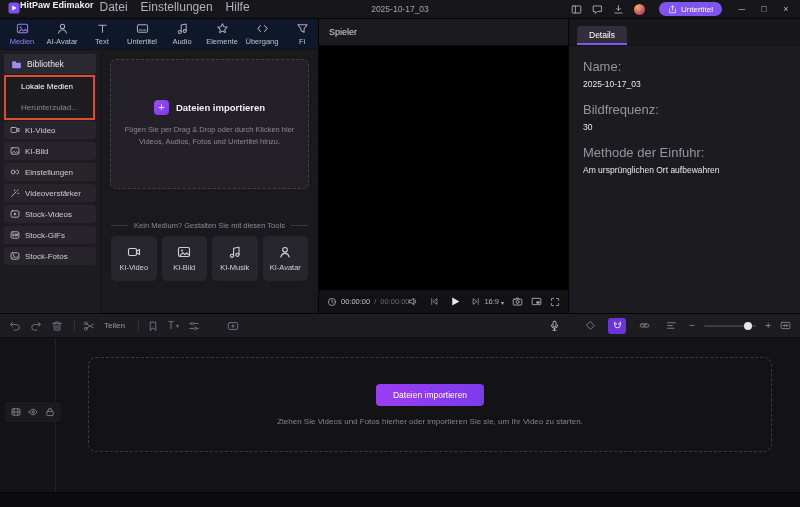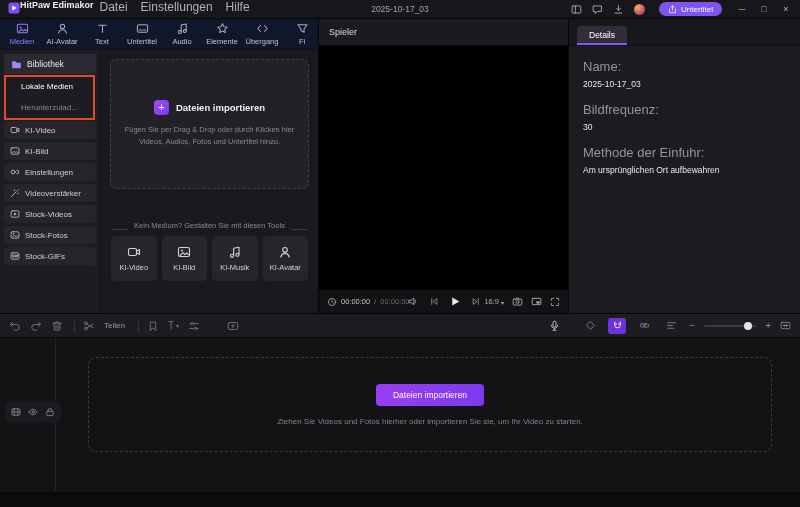--- a/index.html
+++ b/index.html
@@ -35,21 +35,21 @@
 .sb-tool{height:18px;margin:3px 4px 0;background:#27252b;border-radius:3px;display:flex;align-items:center;gap:5px;padding-left:6px;font-size:8px;color:#cfcdd4;white-space:nowrap;overflow:hidden}
 .highlight-box{position:absolute;left:4px;top:25px;width:91px;height:45px;border:2px solid #e14a2e;pointer-events:none;z-index:4}
 
 
 .media-panel{position:absolute;top:50px;left:100px;width:218px;height:263px;background:#1a191e;border-left:1px solid #131216}
 .import-card{position:absolute;left:9px;top:9px;right:9px;height:130px;background:#232127;border:1px dashed #413f47;border-radius:6px;display:flex;flex-direction:column;align-items:center;justify-content:center;gap:9px}
 .import-row{display:flex;align-items:center;gap:7px}
 .plus-sq{width:15px;height:15px;border-radius:4px;background:linear-gradient(135deg,#9a4df5,#7c3aed);color:#fff;font-size:11px;line-height:14px;text-align:center;display:block}
 .import-label{font-size:9.5px;font-weight:bold;color:#f0eef4}
 .import-hint{width:178px;text-align:center;font-size:7.5px;line-height:1.55;color:#8a8890}
-.tools-header{position:absolute;top:171px;left:10px;right:10px;display:flex;align-items:flex-end;gap:6px}
+.tools-header{position:absolute;top:171px;left:10px;right:10px;display:flex;align-items:center;gap:6px}
 .hline{flex:1;height:1px;background:#3a383f}
 .tools-title{font-size:7.5px;color:#8a8890;white-space:nowrap}
 .tool-row{position:absolute;top:186px;left:10px;right:10px;display:flex;gap:5px}
 .tool-btn{flex:1;height:45px;background:#28262d;border:none;border-radius:5px;display:flex;flex-direction:column;align-items:center;justify-content:center;gap:4px;color:#d2d0d7;font-family:inherit}
 .tool-btn>span{font-size:7.5px;color:#d2d0d7}
 
 
 .player{position:absolute;top:19px;left:318px;width:250px;height:294px;background:#121114;border-left:1px solid #060508}
 .player-head{height:27px;background:#1b1a1f;border-bottom:1px solid #0c0b0e;display:flex;align-items:center;padding-left:10px;font-size:9px;color:#dddbe2}
 .viewport{position:absolute;top:27px;left:0;right:0;bottom:23px;background:#000}
@@ -247,31 +247,31 @@
   <div class="sb-tool">
     <svg class="ic" width="10" height="10" viewBox="0 0 14 14">
         <rect x="1.5" y="2.5" width="11" height="9" rx="2"></rect>
         <path d="M5.8 5l3.4 2-3.4 2z" fill="currentColor" stroke="none"></path>
       </svg>
     <span>Stock-Videos</span>
   </div>
   <div class="sb-tool">
     <svg class="ic" width="10" height="10" viewBox="0 0 14 14">
         <rect x="1.5" y="2.5" width="11" height="9" rx="2"></rect>
+        <path d="M5.5 5.5H4v3h1.5V7M7.5 5.5v3M9.5 8.5v-3h2M9.5 7h1.5"></path>
+      </svg>
+    <span>Stock-GIFs</span>
+  </div>
+  <div class="sb-tool">
+    <svg class="ic" width="10" height="10" viewBox="0 0 14 14">
+        <rect x="1.5" y="2.5" width="11" height="9" rx="2"></rect>
         <circle cx="5" cy="5.5" r="1" fill="currentColor" stroke="none"></circle>
         <path d="M3.5 10l2.5-2.5 2 2 1.5-1.5 1.5 1.5"></path>
       </svg>
     <span>Stock-Fotos</span>
-  </div>
-  <div class="sb-tool">
-    <svg class="ic" width="10" height="10" viewBox="0 0 14 14">
-        <rect x="1.5" y="2.5" width="11" height="9" rx="2"></rect>
-        <path d="M5.5 5.5H4v3h1.5V7M7.5 5.5v3M9.5 8.5v-3h2M9.5 7h1.5"></path>
-      </svg>
-    <span>Stock-GIFs</span>
   </div>
   <div class="highlight-box"></div>
 </aside>
 
 <section class="media-panel">
   <div class="import-card">
     <div class="import-row">
       <span class="plus-sq">+</span>
       <span class="import-label">Dateien importieren</span>
     </div>

